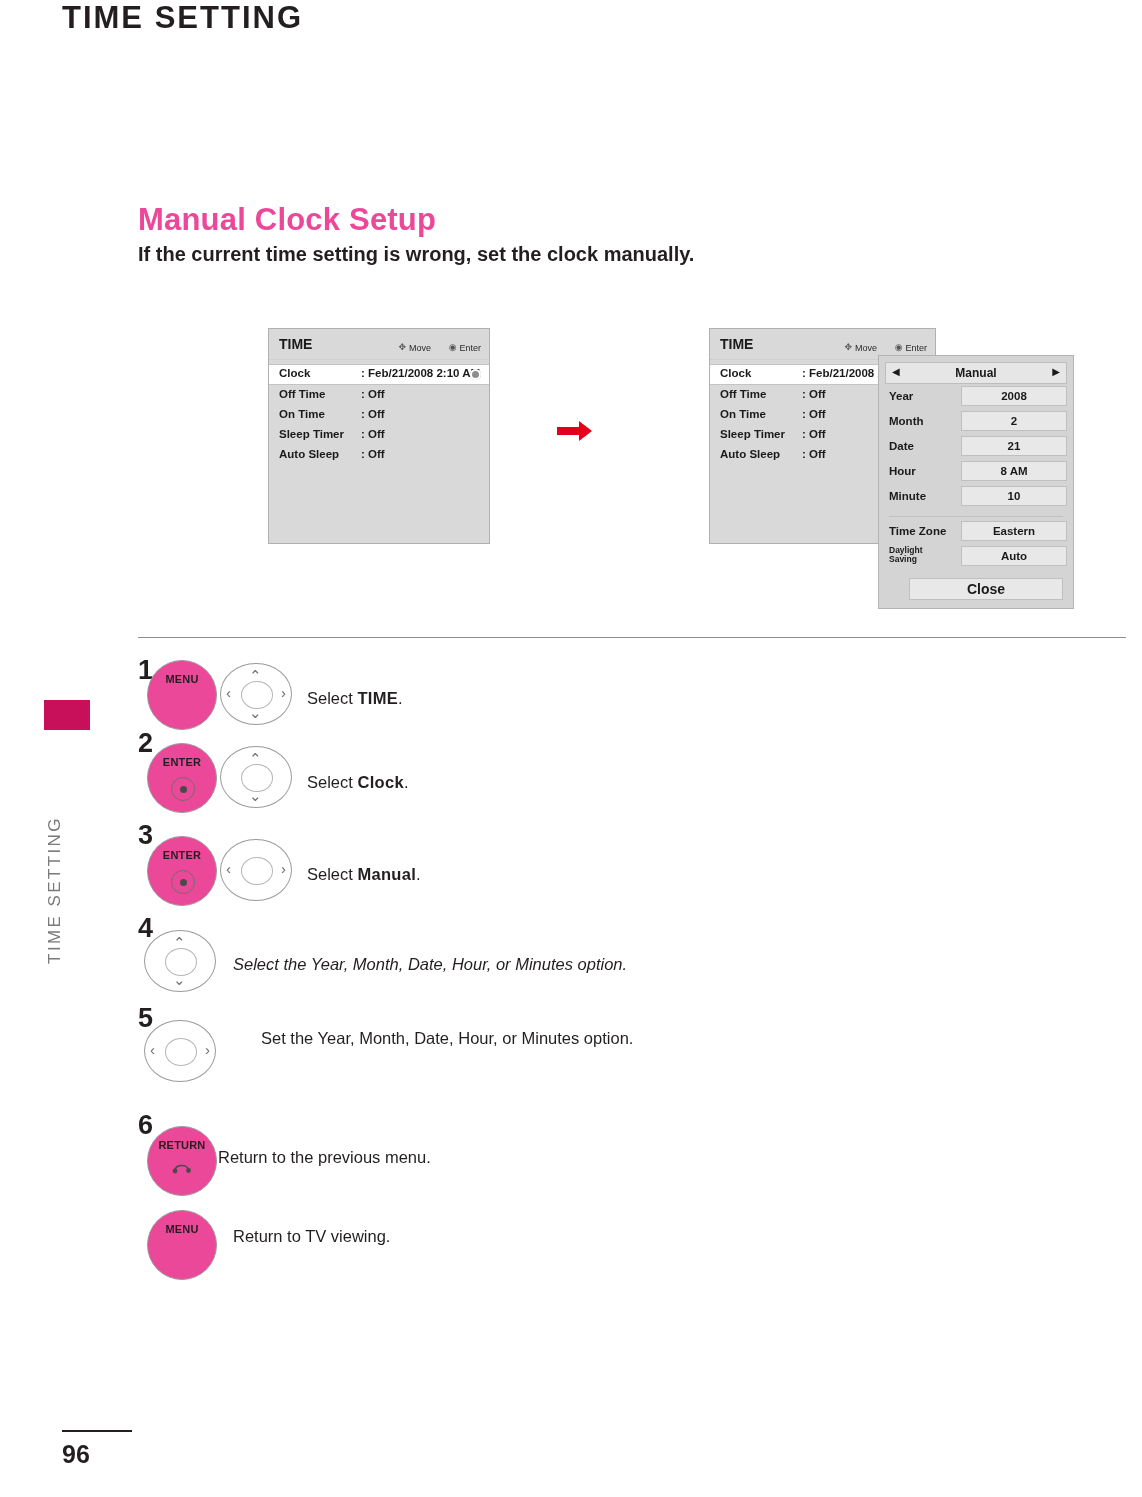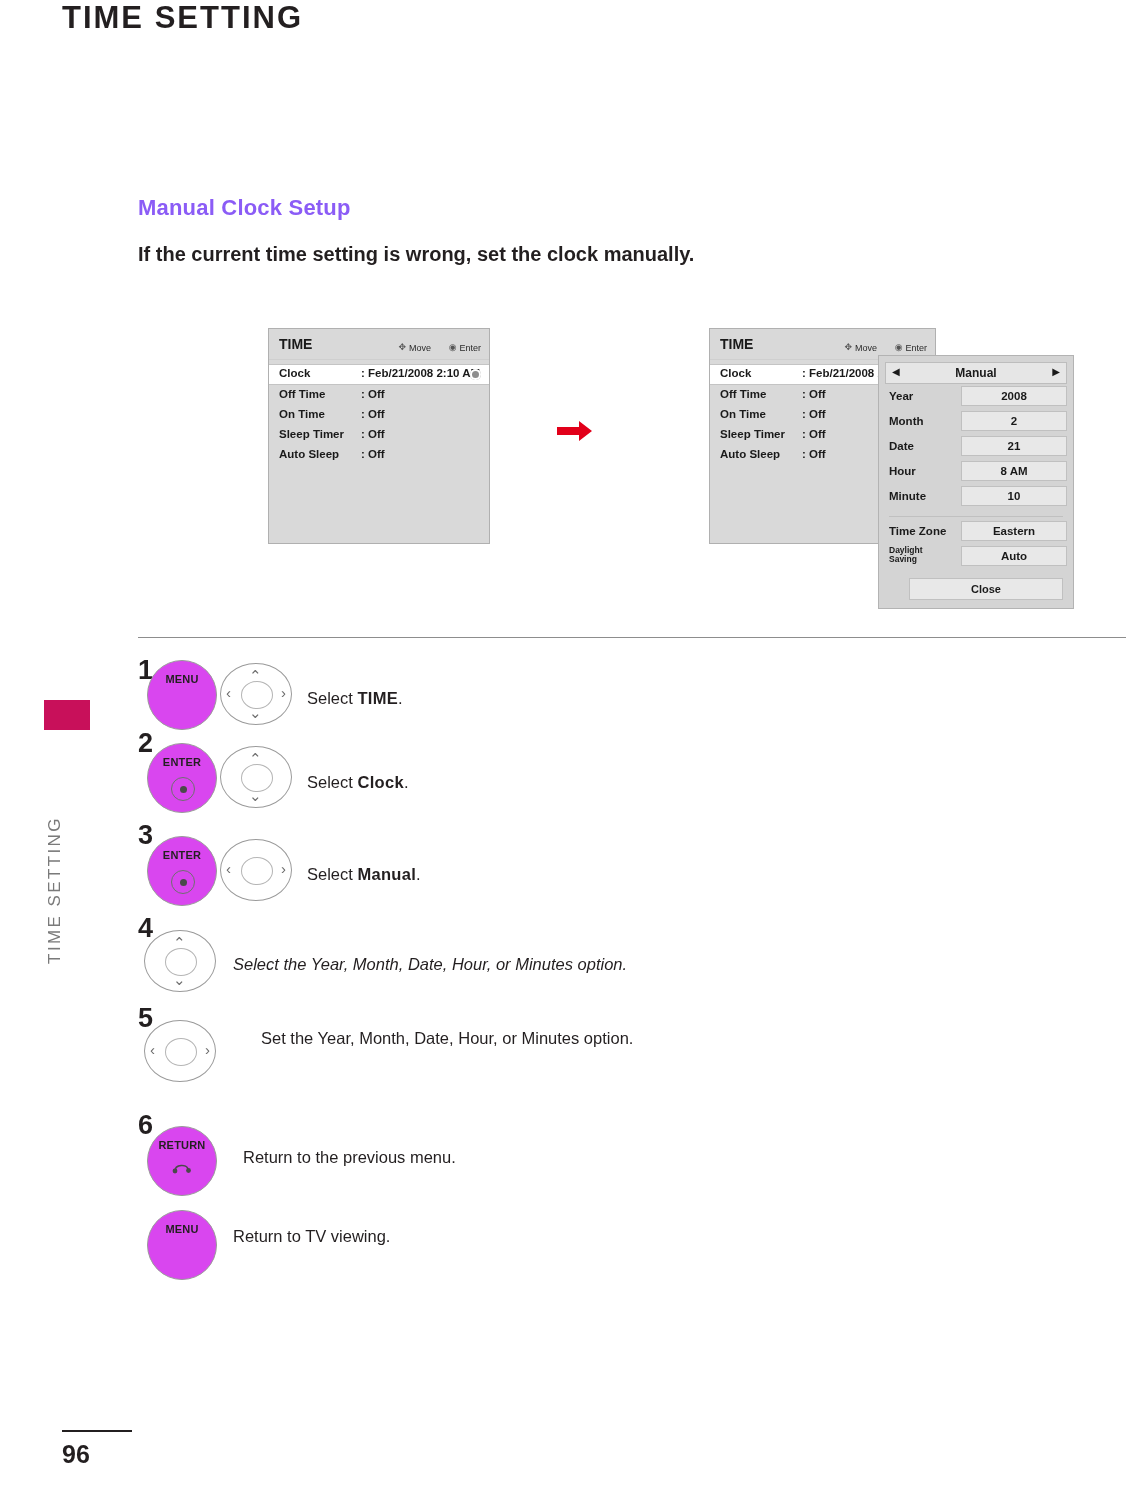--- a/index.html
+++ b/index.html
@@ -24,24 +24,24 @@
     font-size: 31px;
     font-weight: bold;
     letter-spacing: 2px;
     color: #231f20;
   }
 
   
   .section-title {
     position: absolute;
     left: 138px;
-    top: 195px;
-    font-size: 22px;
-    font-weight: bold;
-    color: #8b5cf6;
+    top: 202px;
+    font-size: 31px;
+    font-weight: bold;
+    color: #ec4899;
     letter-spacing: 0.2px;
   }
   .section-sub {
     position: absolute;
     left: 138px;
     top: 243px;
     font-size: 20px;
     font-weight: bold;
     color: #231f20;
   }
@@ -190,21 +190,21 @@
     background: #c0c0c0;
   }
   .mclose {
     position: absolute;
     left: 10px;
     right: 10px;
     bottom: 8px;
     height: 20px;
     line-height: 20px;
     text-align: center;
-    font-size: 11px;
+    font-size: 14px;
     font-weight: bold;
     background: #e8e8e8;
     border: 1px solid #c0c0c0;
     margin-left: 20px;
   }
 
   
   .hrule {
     position: absolute;
     left: 138px;
@@ -232,21 +232,21 @@
     font-weight: bold;
     letter-spacing: 0.3px;
   }
 
   
   .key {
     position: absolute;
     width: 68px;
     height: 68px;
     border-radius: 50%;
-    background: #d946ef;
+    background: #ec4899;
     border: 1.5px solid #9a9a9a;
   }
   .key .kl {
     position: absolute;
     left: 0; right: 0;
     top: 12px;
     text-align: center;
     font-size: 11px;
     font-weight: bold;
     color: #231f20;
@@ -532,21 +532,21 @@
 <div class="key" style="left:147px; top:1126px;">
   <span class="kl">RETURN</span>
   <span class="kdot" style="border:none;">
     <svg width="24" height="16" viewBox="0 0 24 16">
       <path d="M4 11 C4 4, 16 4, 17 9" fill="none" stroke="#4a4a4a" stroke-width="1.6"></path>
       <circle cx="4" cy="11" r="2.4" fill="#4a4a4a"></circle>
       <circle cx="17.5" cy="10.5" r="2.4" fill="#4a4a4a"></circle>
     </svg>
   </span>
 </div>
-<div class="step-text" style="left:243px; top:1145px;">Return to the previous menu.</div>
+<div class="step-text" style="left:218px; top:1145px;">Return to the previous menu.</div>
 
 <div class="key menu-only" style="left:147px; top:1210px;">
   <span class="kl">MENU</span>
 
 </div>
 <div class="step-text" style="left:233px; top:1224px;">Return to TV viewing.</div>
 
 <div class="side-tab"></div>
 <div class="side-label">TIME SETTING</div>
 

